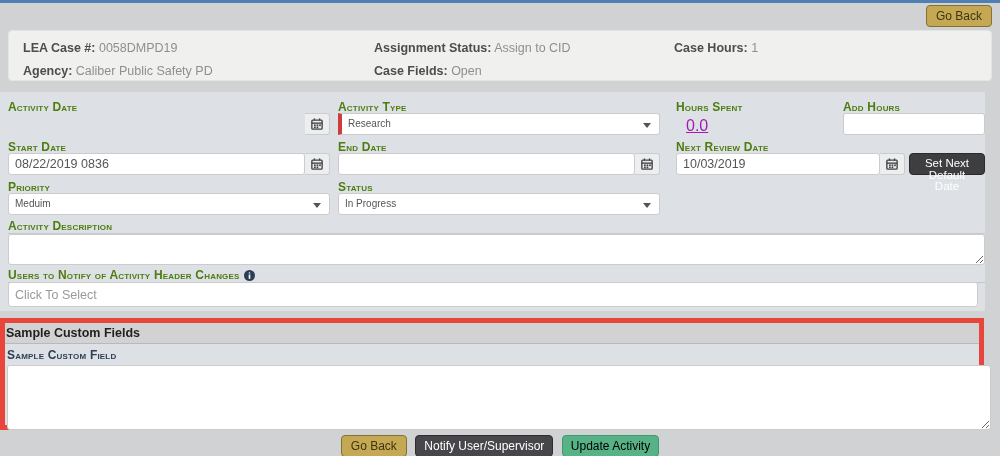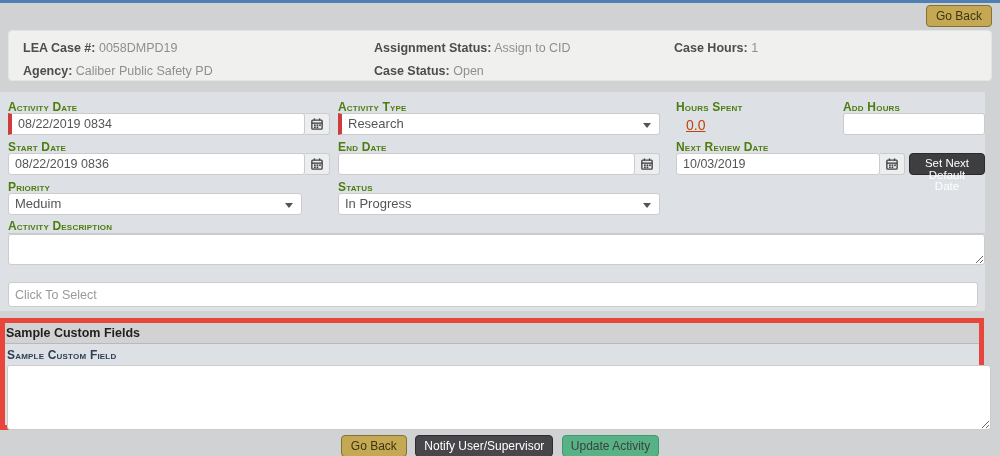--- a/index.html
+++ b/index.html
@@ -8,21 +8,21 @@
     font-family: "Liberation Sans", sans-serif;
     background:#d0d2d4;
     position:relative;
     overflow:hidden;
   }
   .topbar { position:absolute; top:0; left:0; width:1000px; height:3px; background:#507fb2; }
 
   .btn { display:inline-block; border-radius:4px; font-size:12px; line-height:1; cursor:pointer; text-align:center; }
   .btn-gold { background:#c4a853; border:1px solid #86702f; color:#3f3513; padding:4px 9px; }
   .btn-dark { background:#47474b; border:1px solid #2e2e31; color:#ffffff; padding:4px 8px; }
-  .btn-green { background:#57b286; border:1px solid #3e9a6e; color:#404040; padding:4px 8px; }
+  .btn-green { background:#57b286; border:1px solid #3e9a6e; color:#000000; padding:4px 8px; }
   .btn-charcoal { background:#3e3e40; border:1px solid #2a2a2c; color:#ffffff; padding:4px 7px; font-size:11.5px; }
 
   #top-go-back { position:absolute; top:5px; right:8px; }
 
   .case-well {
     position:absolute; top:30px; left:8px; width:984px; height:51px;
     background:#f0f0ef; border:1px solid #e4e4e3; border-radius:4px;
     font-size:12.5px;
   }
   .case-col { position:absolute; top:10px; }
@@ -58,31 +58,31 @@
   .addon {
     position:absolute; height:22px; width:25px;
     background:#eceeef; border:1px solid #cccccc; border-left:none;
     border-radius:0 3px 3px 0;
     display:flex; align-items:center; justify-content:center; cursor:pointer;
   }
 
   .selectbox {
     position:absolute; height:22px;
     background:#fff; border:1px solid #cccccc; border-radius:3px;
-    font-size:13px; color:#555; line-height:20px; padding:0 6px;
+    font-size:10px; color:#555; line-height:20px; padding:0 6px;
     cursor:pointer;
   }
   .selectbox.required { border-left:4px solid #ce3c3c; border-top-left-radius:0; border-bottom-left-radius:0; }
   .selectbox::after {
     content:""; position:absolute; right:8px; top:9px;
     border-left:4px solid transparent; border-right:4px solid transparent;
     border-top:5px solid #555;
   }
 
-  .static-val { position:absolute; font-size:14px; color:#c2410c;text-decoration:underline; }
+  .static-val { position:absolute; font-size:16px; color:#a21caf;text-decoration:underline; }
 
   textarea.ta {
     position:absolute;
     background:#fff; border:1px solid #cccccc; border-radius:3px;
     font-family:"Liberation Sans",sans-serif; font-size:12.5px; color:#555;
     padding:3px 6px; resize:both; outline:none;
   }
 
   .info-icon { display:inline-block; vertical-align:-2px; margin-left:4px; cursor:pointer; }
 
@@ -126,36 +126,35 @@
       <b>Agency:</b>
       <span class="val">Caliber Public Safety PD</span>
     </div>
   </div>
   <div class="case-col" style="left:337px;margin-left:28px;">
     <div class="case-row">
       <b>Assignment Status:</b>
       <span class="val">Assign to CID</span>
     </div>
     <div class="case-row">
-      <b>Case Status:</b>
+      <b>Case Fields:</b>
       <span class="val">Open</span>
     </div>
   </div>
   <div class="case-col" style="left:665px;">
     <div class="case-row">
       <b>Case Hours:</b>
       <span class="val">1</span>
     </div>
   </div>
 </div>
 
 <div class="form-panel">
 
   <div class="fld-label" style="left:8px; top:8px;">Activity Date</div>
-  <input class="inp required" style="left: 8px; top: 21px; width: 297px;" value="08/22/2019 0834">
   <div class="addon" style="left:305px; top:21px;">
     <span>
       <svg width="12" height="12" viewBox="0 0 14 14">
           <rect x="1" y="2.5" width="12" height="10.5" rx="1" fill="none" stroke="#444" stroke-width="1.6"></rect>
           <line x1="1" y1="6" x2="13" y2="6" stroke="#444" stroke-width="1.6"></line>
           <line x1="4" y1="0.5" x2="4" y2="3" stroke="#444" stroke-width="1.6"></line>
           <line x1="10" y1="0.5" x2="10" y2="3" stroke="#444" stroke-width="1.6"></line>
           <rect x="3.5" y="7.5" width="2" height="2" fill="#444"></rect>
           <rect x="6.5" y="7.5" width="2" height="2" fill="#444"></rect>
           <rect x="9.5" y="7.5" width="2" height="2" fill="#444"></rect>
@@ -223,28 +222,35 @@
           <rect x="6.5" y="7.5" width="2" height="2" fill="#444"></rect>
           <rect x="9.5" y="7.5" width="2" height="2" fill="#444"></rect>
           <rect x="3.5" y="10" width="2" height="2" fill="#444"></rect>
           <rect x="6.5" y="10" width="2" height="2" fill="#444"></rect>
         </svg>
     </span>
   </div>
   <button class="btn btn-charcoal" style="position:absolute; left:909px; top:61px; height:22px;">Set Next Default Date</button>
 
   <div class="fld-label" style="left:8px; top:88px;">Priority</div>
-  <div class="selectbox" style="left:8px; top:101px; width:294px;">Meduim</div>
+  <div class="selectbox" style="left:8px; top:101px; width:322px;">Meduim</div>
 
   <div class="fld-label" style="left:338px; top:88px;">Status</div>
   <div class="selectbox" style="left:338px; top:101px; width:322px;">In Progress</div>
 
   <div class="fld-label section-divider" style="left:8px; top:127px; width:977px;">Activity Description</div>
   <textarea class="ta" style="left: 8px; top: 142px; width: 977px; height: 31px;"></textarea>
 
+  <div class="fld-label section-divider" style="left:8px; top:176px; width:977px;">
+    <span>Users to Notify of Activity Header Changes</span><span class="info-icon"><svg width="11" height="11" viewBox="0 0 12 12">
+          <circle cx="6" cy="6" r="6" fill="#2c3e55"></circle>
+          <rect x="5.1" y="2.4" width="1.8" height="1.8" rx="0.9" fill="#fff"></rect>
+          <rect x="5.1" y="5" width="1.8" height="4.6" fill="#fff"></rect>
+        </svg></span>
+  </div>
   <input class="inp" style="left: 8px; top: 190px; width: 970px; height: 25px;" placeholder="Click To Select">
 </div>
 
 <div class="custom-section">
   <div class="custom-header">Sample Custom Fields</div>
   <div class="custom-field-label">Sample Custom Field</div>
   <textarea class="ta" style="position: relative; left: 2px; top: 0px; width: 984px; height: 65px;"></textarea>
 </div>
 
 <div class="footer-actions">

